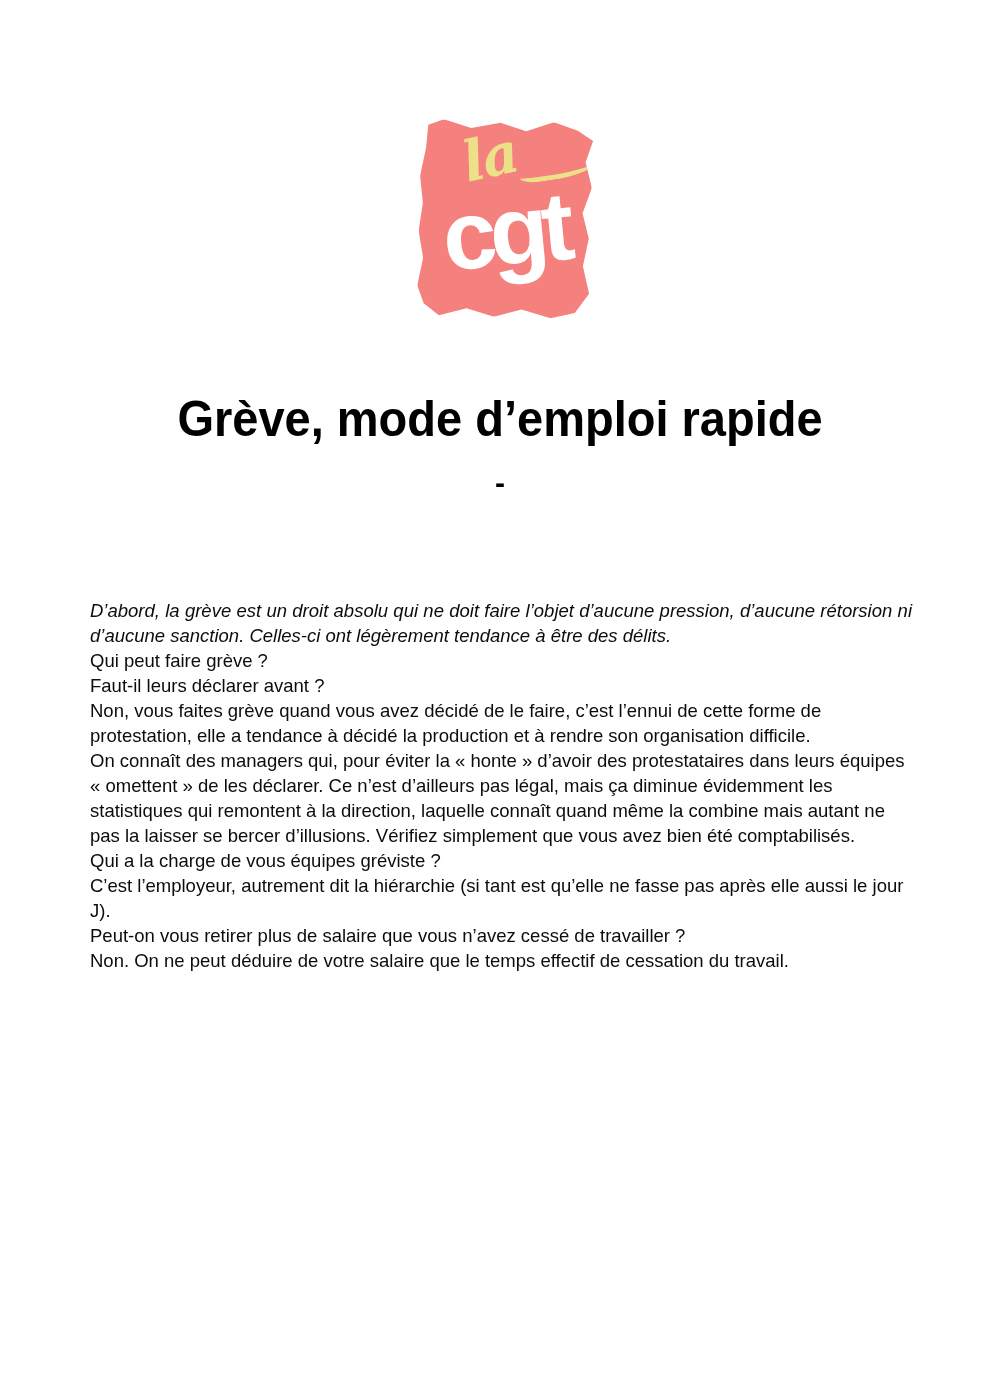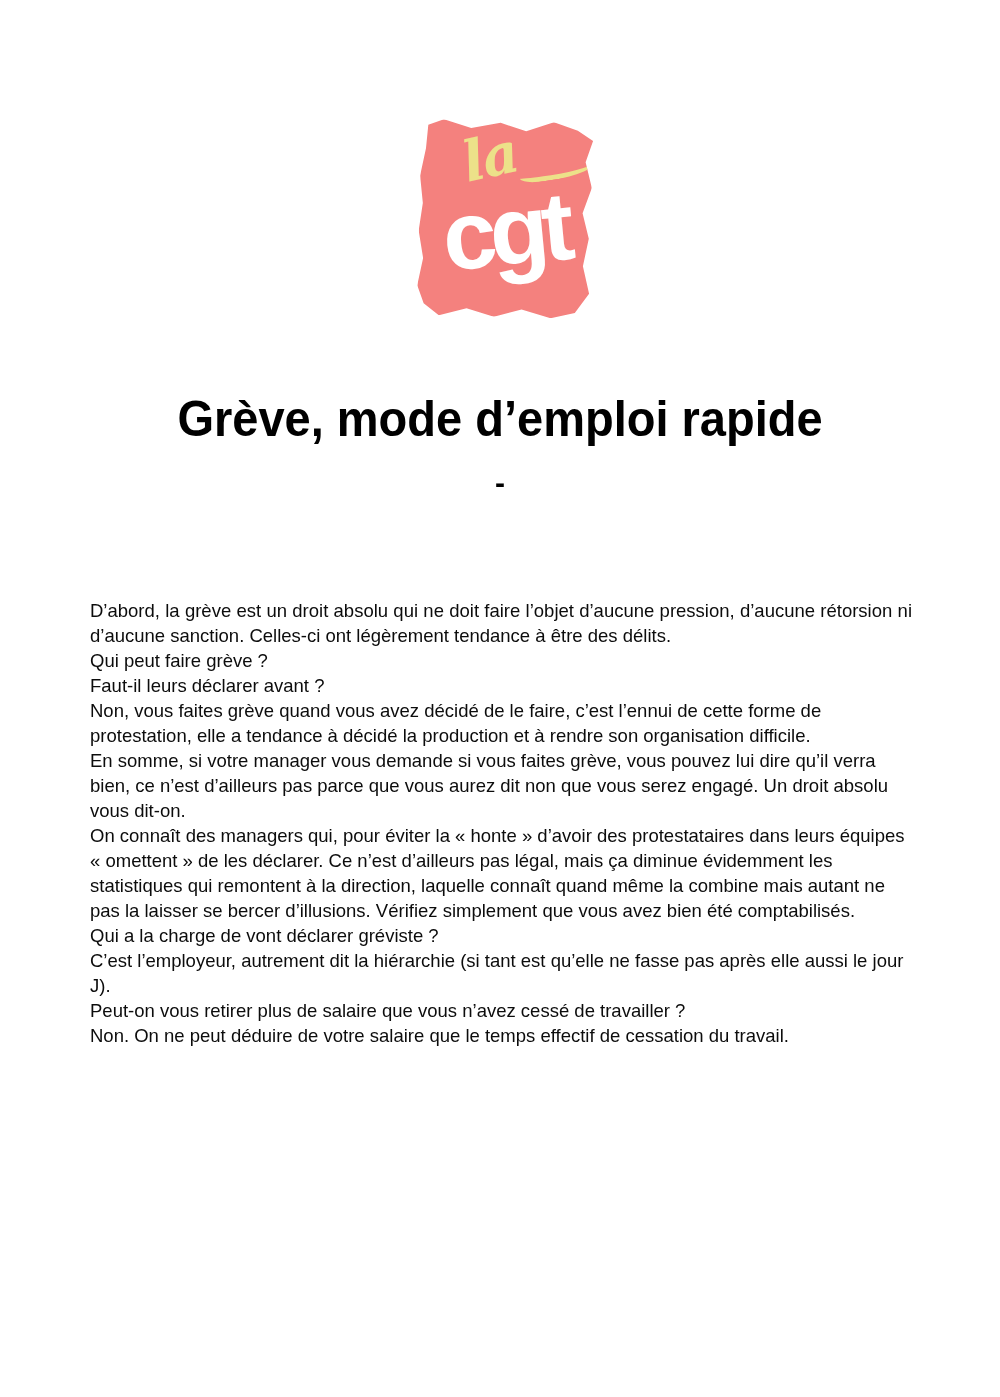--- a/index.html
+++ b/index.html
@@ -85,21 +85,21 @@
 
   
   .content {
     position: absolute;
     top: 598px; left: 90px;
     width: 822px;
     font-size: 18.5px;
     line-height: 25px;
   }
   .content p { margin: 0; }
-  .intro { text-align: justify; }
+  .intro { text-align: justify; font-style: italic; }
   .q-heading {
     margin: 25px 0 0 0;
     font-size: 18.5px;
     font-weight: normal;
     line-height: 25px;
   }
   .date-num { font-weight: bold; font-size: 21px; }
 </style>
 </head>
 <body>
@@ -116,29 +116,28 @@
 
   <p class="intro">D’abord, la grève est un droit absolu qui ne doit faire l’objet d’aucune pression, d’aucune rétorsion ni d’aucune sanction. Celles-ci ont légèrement tendance à être des délits.</p>
 
   <section>
     <p class="q-heading">Qui peut faire grève ?</p>
   </section>
 
   <section>
     <p class="q-heading">Faut-il leurs déclarer avant ?</p>
     <p>Non, vous faites grève quand vous avez décidé de le faire, c’est l’ennui de cette forme de protestation, elle a tendance à décidé la production et à rendre son organisation difficile.</p>
-    <p>En somme, si votre manager vous demande si vous faites grève, vous pouvez lui dire qu’il verra bien, ce n’est d’ailleurs pas parce que vous aurez dit non que vous serez engagé. Un droit absolu vous dit-on.</p>
   </section>
 
   <section>
     <p>On connaît des managers qui, pour éviter la « honte » d’avoir des protestataires dans leurs équipes « omettent » de les déclarer. Ce n’est d’ailleurs pas légal, mais ça diminue évidemment les statistiques qui remontent à la direction, laquelle connaît quand même la combine mais autant ne pas la laisser se bercer d’illusions. Vérifiez simplement que vous avez bien été comptabilisés.</p>
   </section>
 
   <section>
-    <p class="q-heading">Qui a la charge de vont déclarer gréviste ?</p>
+    <p class="q-heading">Qui a la charge de vous équipes gréviste ?</p>
     <p>C’est l’employeur, autrement dit la hiérarchie (si tant est qu’elle ne fasse pas après elle aussi le jour J).</p>
   </section>
 
   <section>
     <p class="q-heading">Peut-on vous retirer plus de salaire que vous n’avez cessé de travailler ?</p>
     <p>Non. On ne peut déduire de votre salaire que le temps effectif de cessation du travail.</p>
   </section>
 
 </div>
 

